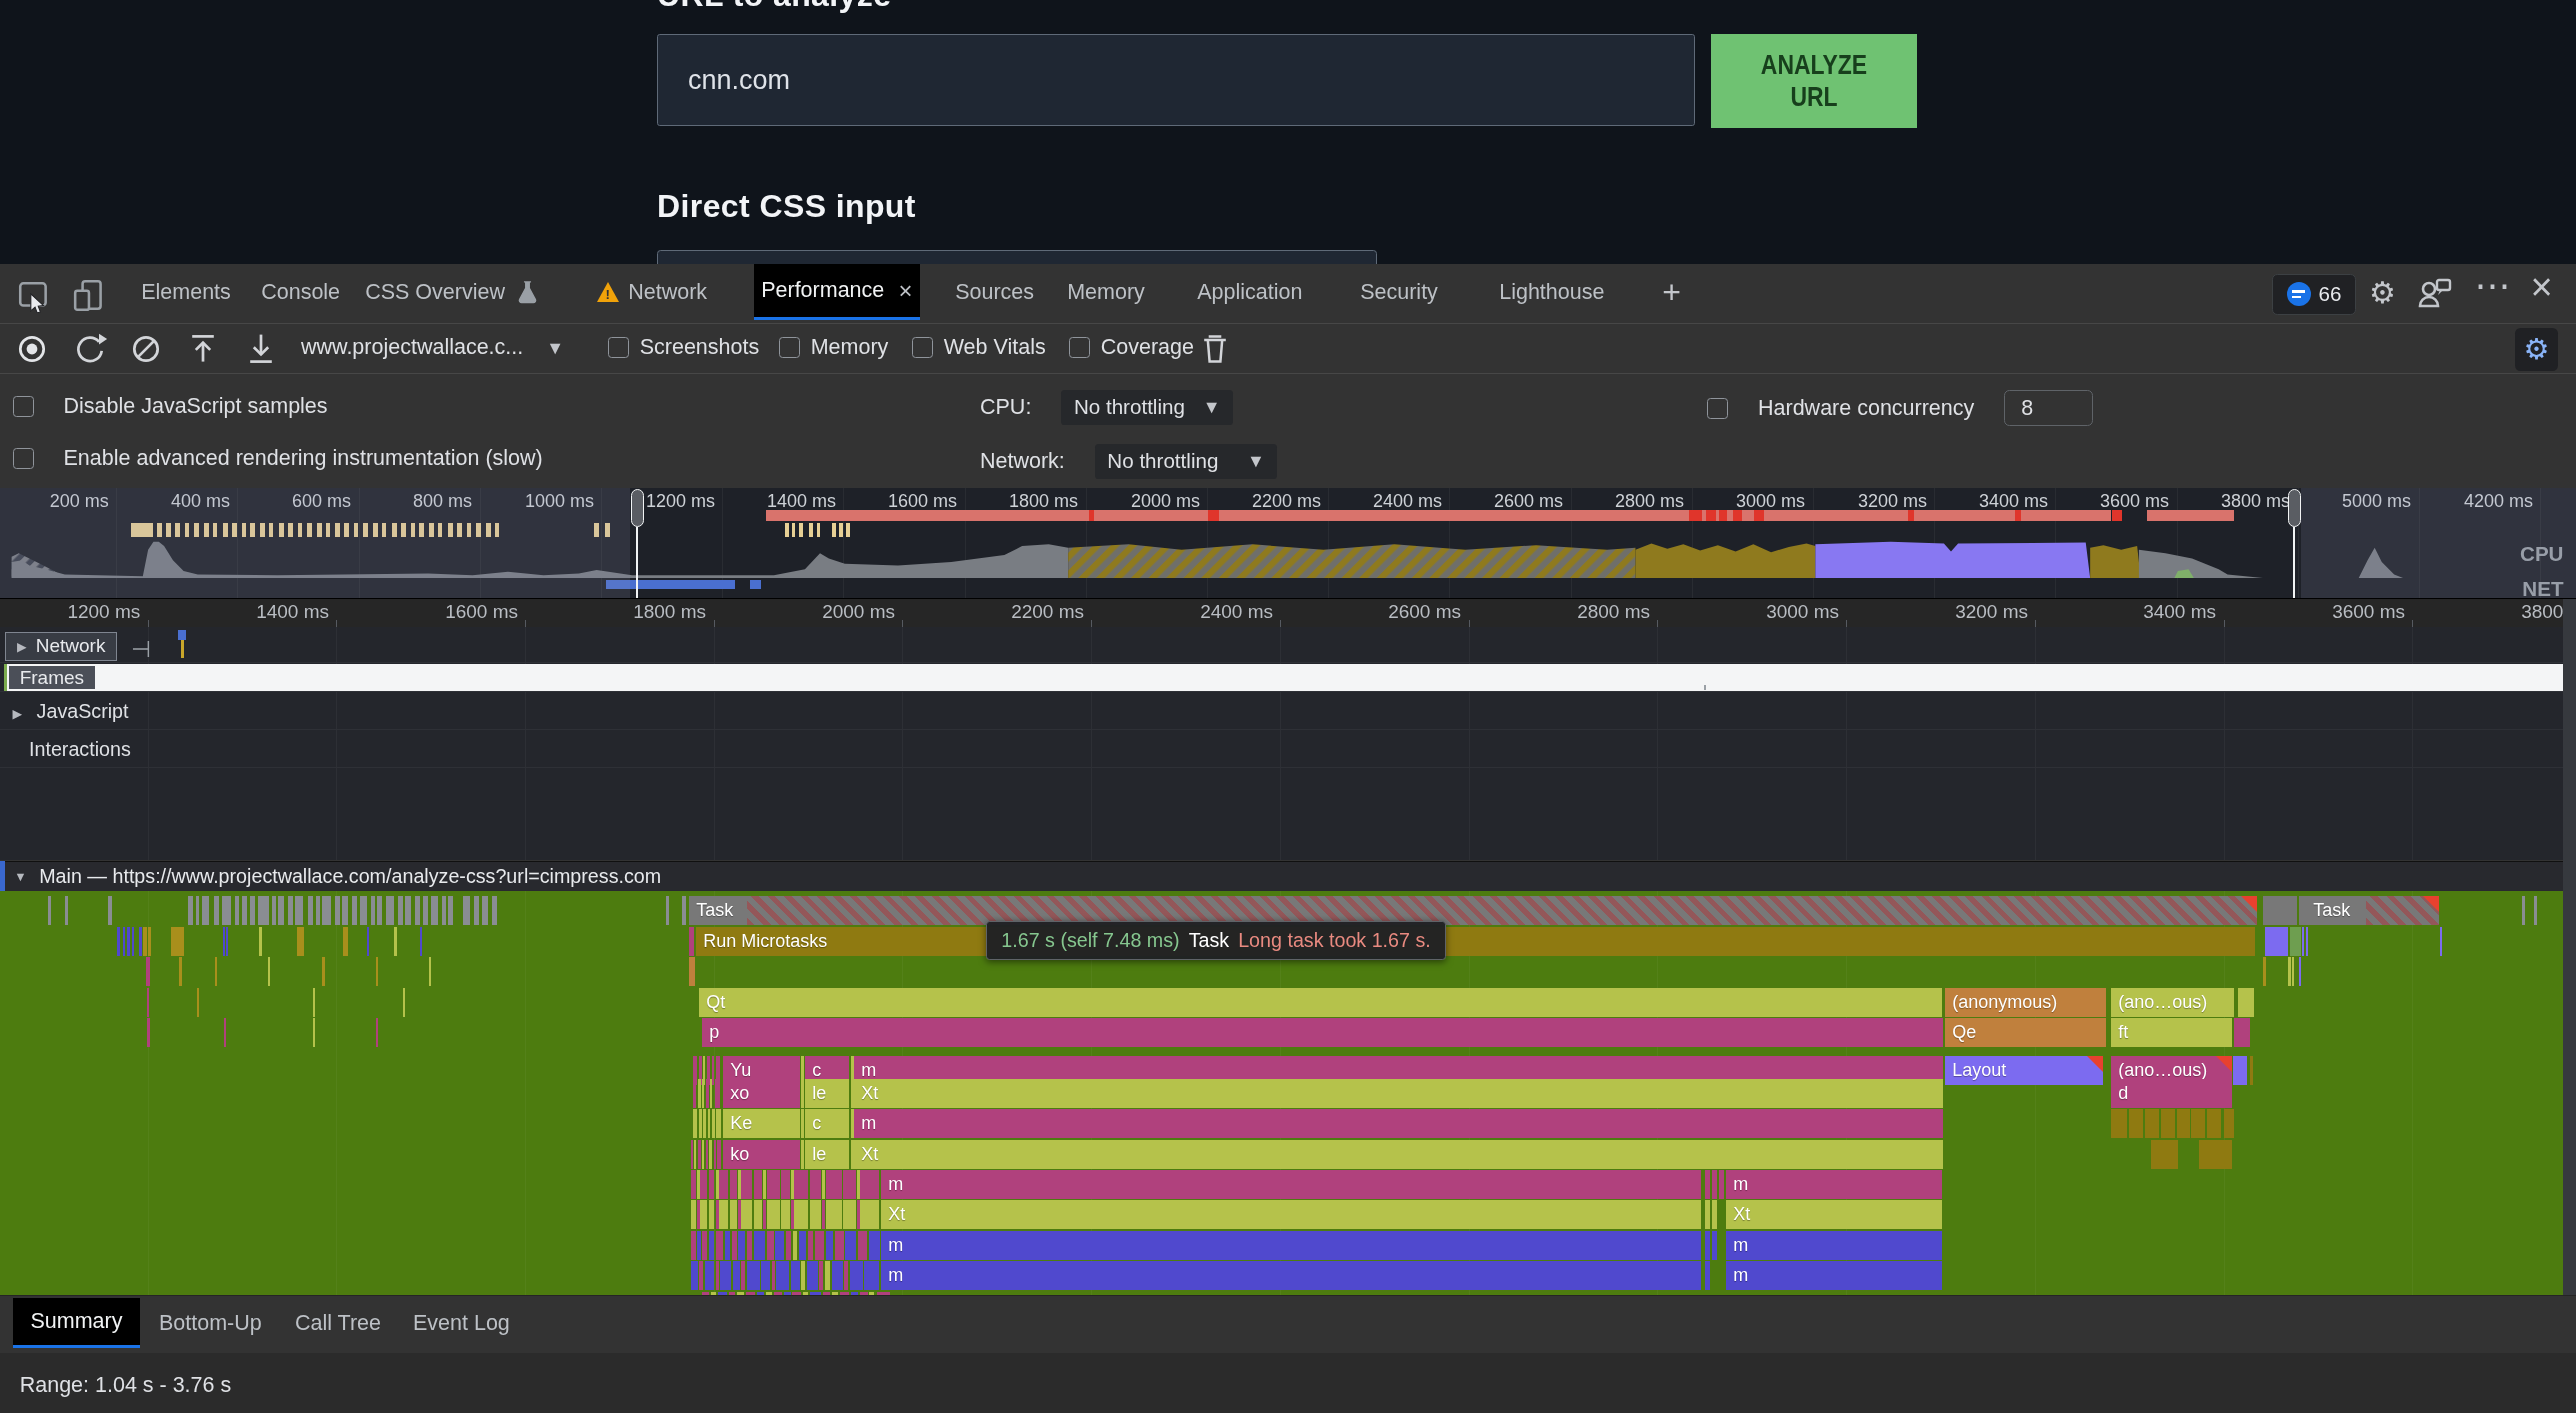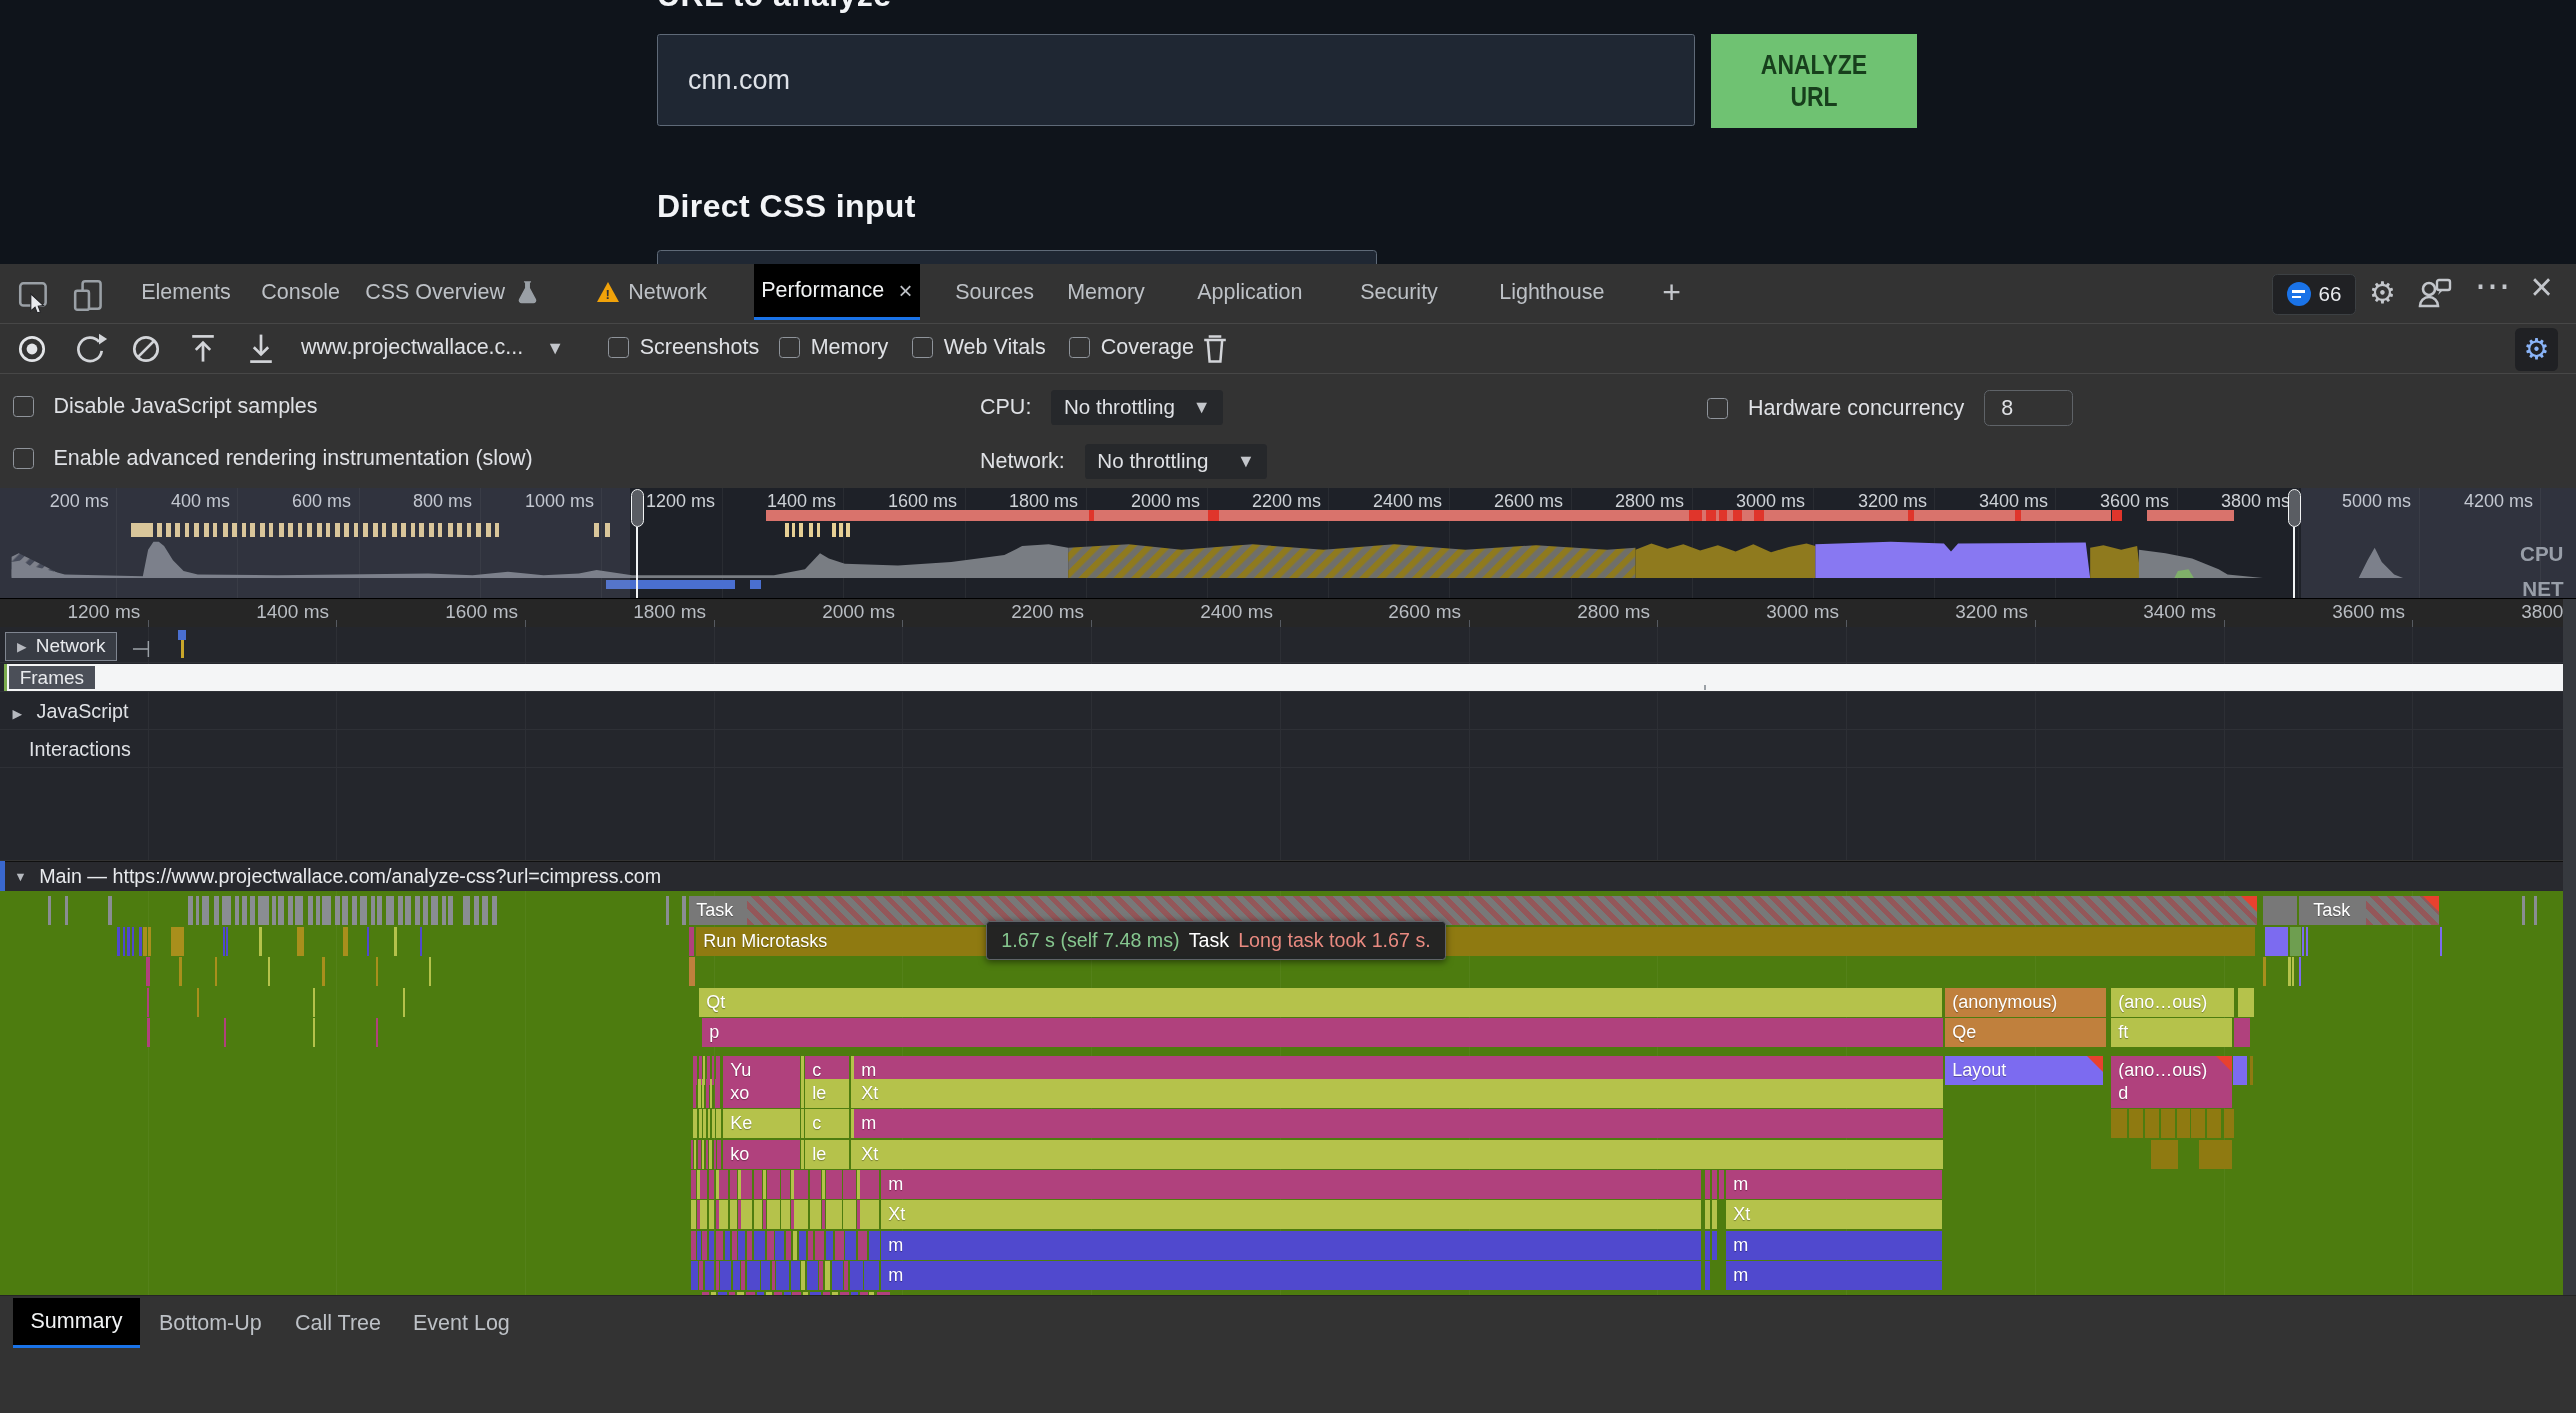--- a/index.html
+++ b/index.html
@@ -40,21 +40,21 @@
   #ptoolbar{position:absolute;left:0;top:60px;width:2576px;height:50px;background:#333;border-bottom:0.9px solid #474747;box-sizing:border-box;}
   .tool-ic{position:absolute;top:7.2px;width:36px;height:36px;color:#d3d5d9;}
   .profile{position:absolute;left:301px;top:10.7px;color:#dfe1e5;font-size:21.5px;}
   .caret{color:#c3c6cb;font-size:18px;margin-left:23px;}
   .cb{display:inline-block;width:19px;height:19px;border:1.8px solid #8f949b;border-radius:3.6px;background:transparent;vertical-align:middle;}
   .cb-item{position:absolute;top:10.7px;display:flex;align-items:center;gap:10.7px;color:#dfe1e5;font-size:21.5px;margin-left:21px;}
   .gear-blue{position:absolute;left:2515px;top:3.6px;width:43px;height:43px;background:#202124;border-radius:5.4px;
              color:#8ab4f8;font-size:29px;text-align:center;line-height:43px;}
   
   #settings{position:absolute;left:0;top:110px;width:2576px;height:114px;background:#333;}
-  .set-row{position:absolute;display:flex;align-items:center;gap:20px;color:#dfe1e5;font-size:21.5px;}
+  .set-row{position:absolute;display:flex;align-items:center;gap:30px;color:#dfe1e5;font-size:21.5px;}
   .sel{background:#26282b;border-radius:3.6px;color:#dfe1e5;font-size:20.6px;padding:5.4px 12.5px;display:flex;align-items:center;gap:16px;}
   .hw-input{width:89px;height:36px;border:0.9px solid #5f6368;border-radius:5.4px;color:#dfe1e5;font-size:21.5px;
             background:transparent;padding-left:16px;font-family:"Liberation Sans",sans-serif;box-sizing:border-box;}
   
   #overview{position:absolute;left:0;top:224px;width:2576px;height:110px;background:#1e2128;overflow:hidden;border-bottom:0.9px solid #000;}
   .ov-grid{position:absolute;top:0;width:0.9px;height:110px;background:rgba(255,255,255,0.05);}
   .ov-lbl{position:absolute;top:2.7px;width:98px;text-align:right;color:#ced2d7;font-size:18px;}
   .red-seg{position:absolute;top:21.5px;height:11.6px;background:#d9736c;}
   .red-mark{position:absolute;top:21.5px;height:11.6px;background:#e0352b;}
   .act-tick{position:absolute;top:35px;height:14.3px;background:#e7d095;}
@@ -842,15 +842,18 @@
     <div id="scroll-strip"></div>
 
     <div id="bottombar">
         <div id="btab-host">
           <div class="btab active" style="left: 12.5px;">Summary</div>
           <div class="btab" style="left: 141px;">Bottom-Up</div>
           <div class="btab" style="left: 277px;">Call Tree</div>
           <div class="btab" style="left: 395px;">Event Log</div>
         </div>
       </div>
+    <div id="summary">
+      <div class="abs" style="left:19.7px;top:19.7px;">Range: 1.04 s - 3.76 s</div>
+    </div>
   </div>
 </div>
 
 
 </body></html>

